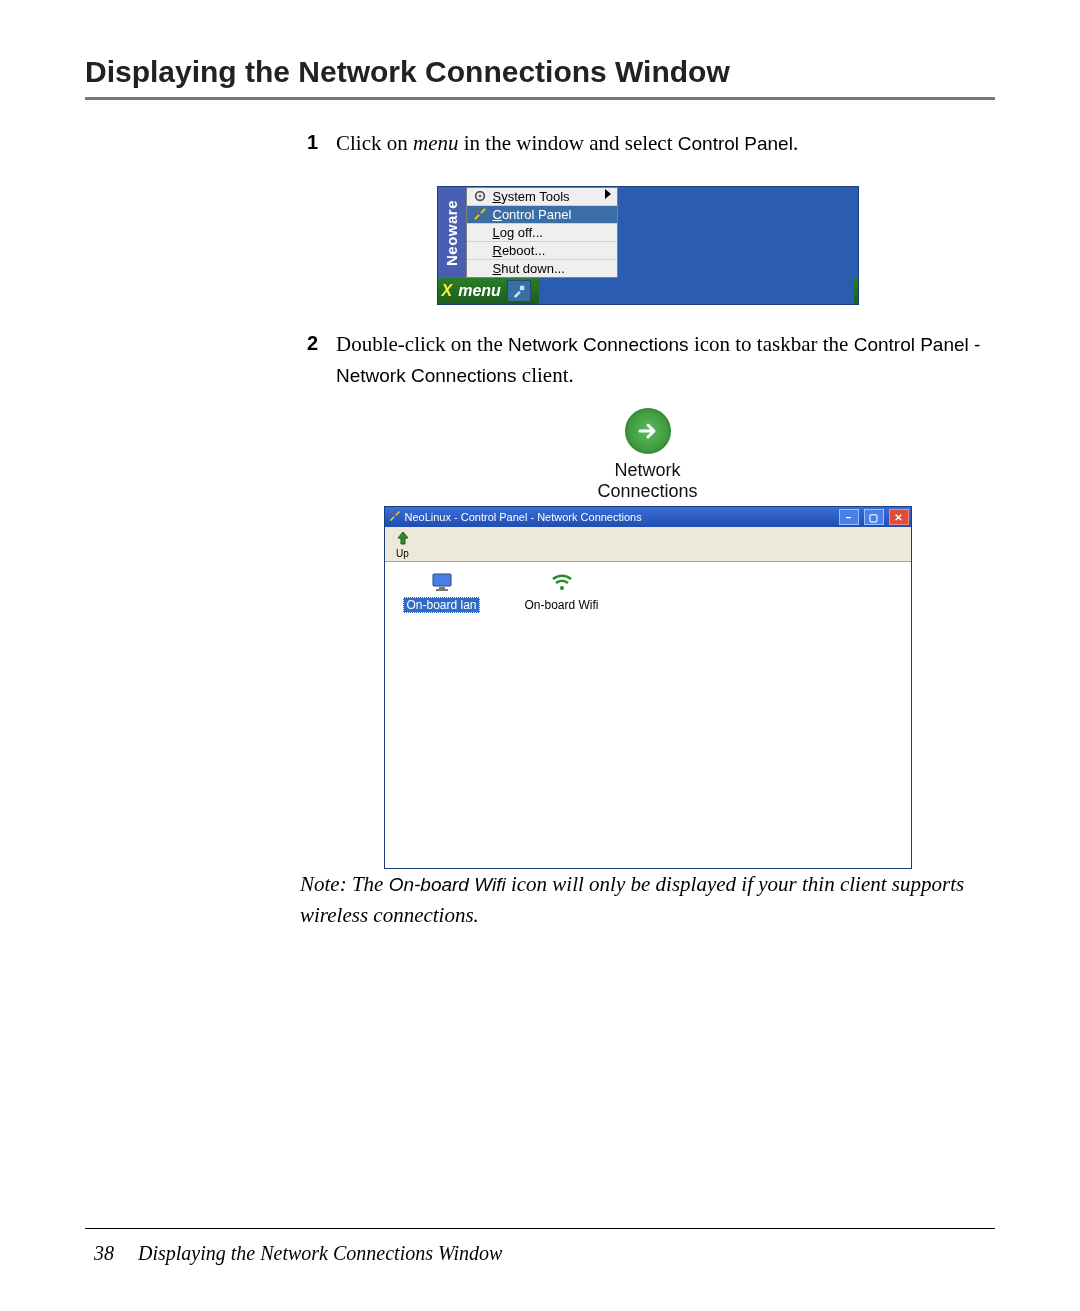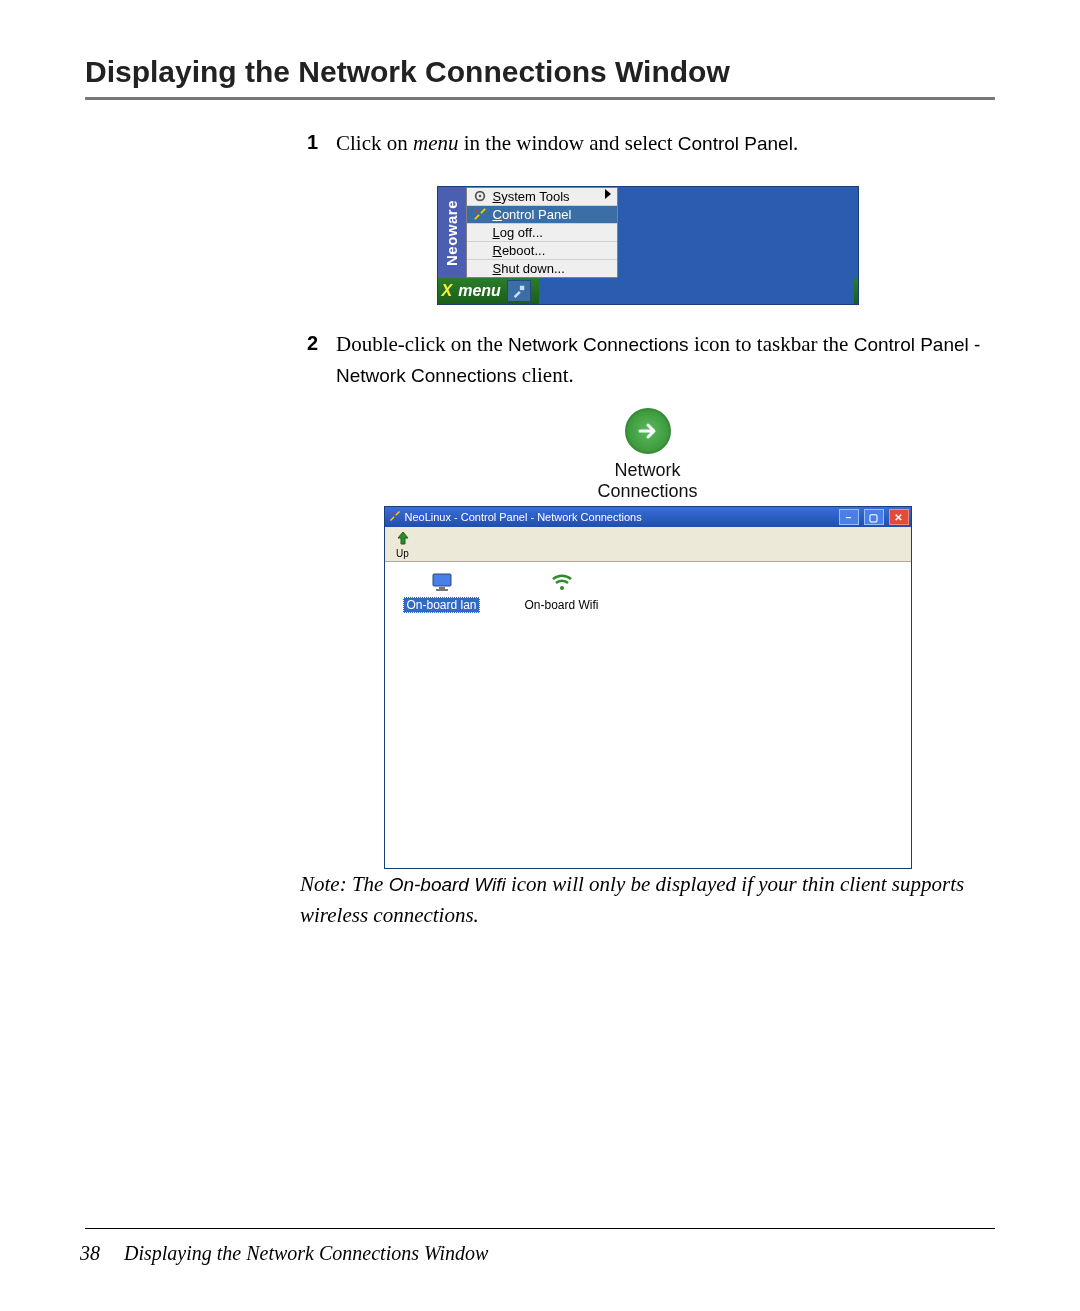--- a/index.html
+++ b/index.html
@@ -243,21 +243,21 @@
   }
   .bottom-rule {
     position: absolute;
     left: 85px;
     right: 85px;
     bottom: 82px;
     border-top: 1px solid #000;
   }
   .footer {
     position: absolute;
-    left: 80px;
+    left: 94px;
     bottom: 46px;
     font-style: italic;
     font-size: 20px;
     display: flex;
     gap: 24px;
   }
   .footer .pg { font-style: italic; }
 </style>
 </head>
 <body>

